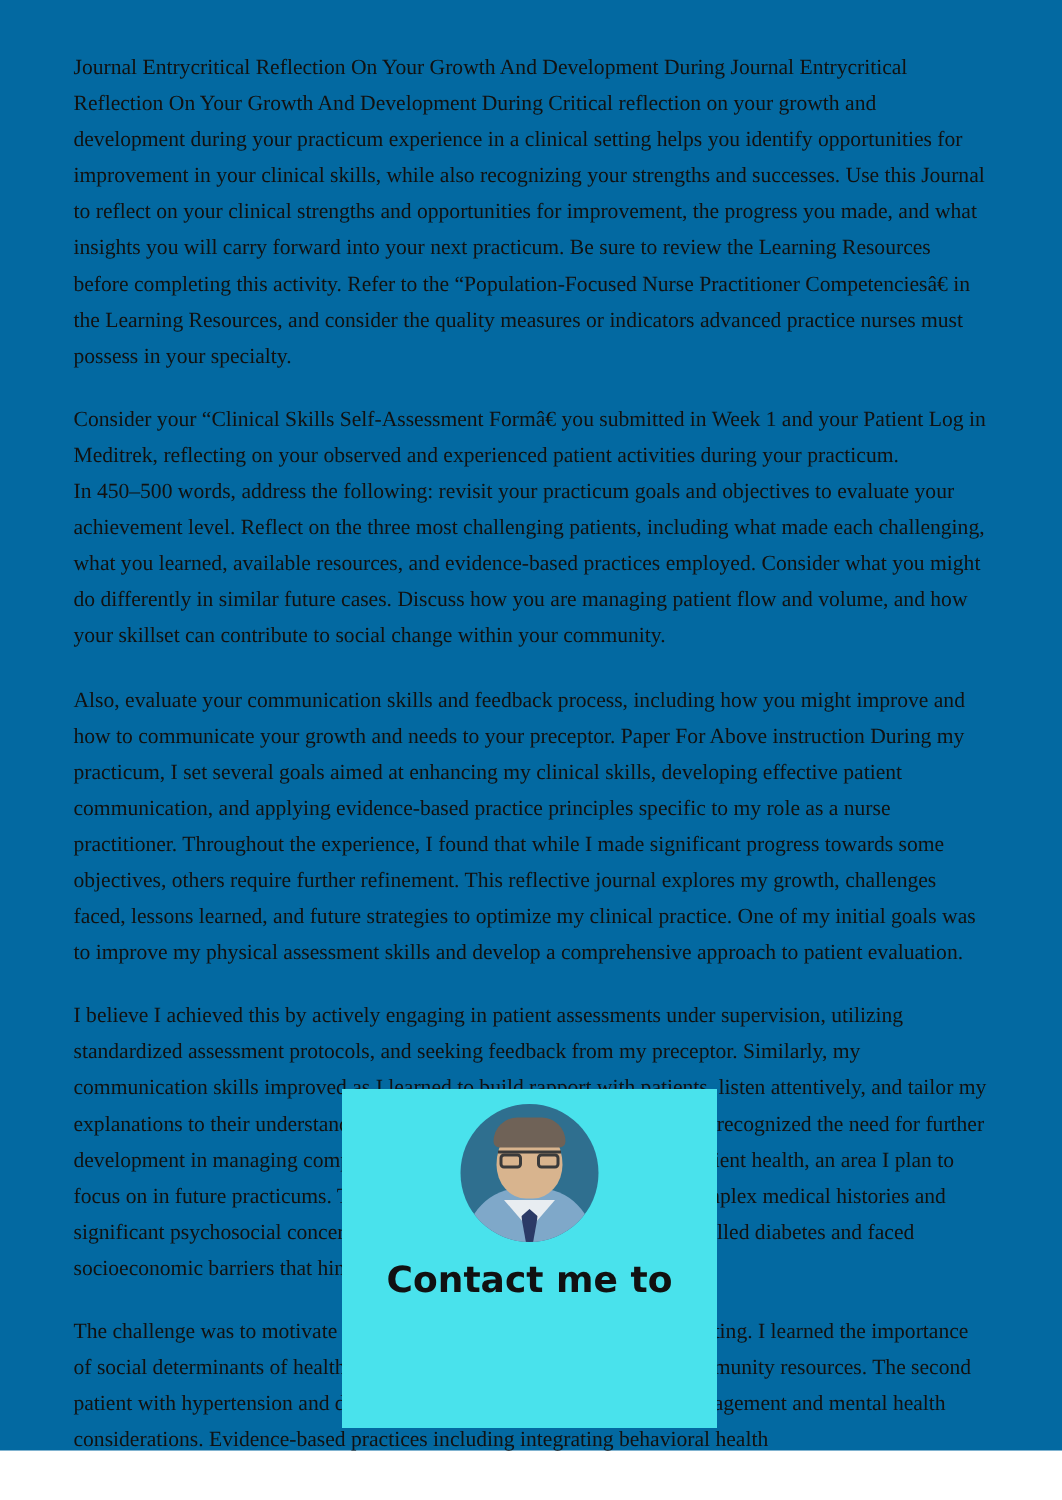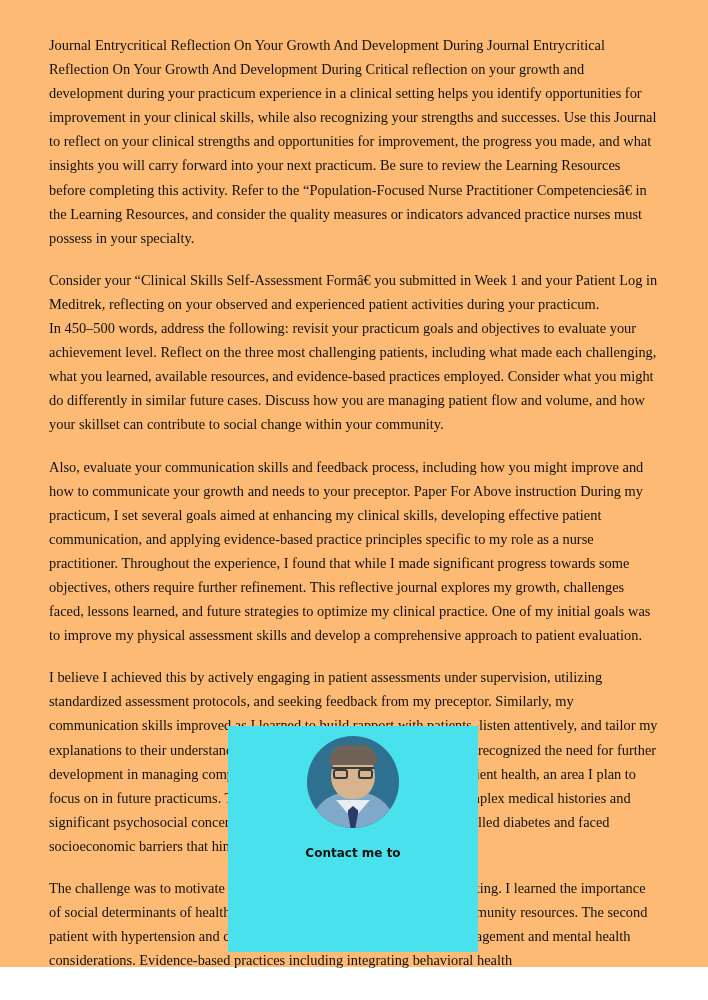--- a/index.html
+++ b/index.html
@@ -13,21 +13,21 @@
     font-family: "Liberation Serif", serif;
     position: relative;
     overflow: hidden;
   }
   .page {
     position: absolute;
     left: 0;
     top: 0;
     width: 708px;
     height: 967px;
-    background: #fdba74;
+    background: #0369a1;
   }
   .doc-body {
     position: absolute;
     left: 49px;
     top: 33px;
     width: 610px;
   }
   .para {
     font-size: 14.4px;
     line-height: 24.1px;
@@ -133,21 +133,21 @@
     bottom: 0;
     transform: translateX(-50%);
     width: 11px;
     height: 22px;
     background: #2b3a66;
     clip-path: polygon(50% 0, 100% 22%, 72% 100%, 28% 100%, 0 22%);
   }
   .contact-line {
     font-family: "DejaVu Sans", sans-serif;
     font-weight: bold;
-    font-size: 12px;
+    font-size: 24px;
     line-height: 27px;
     color: #111111;
     text-align: center;
     margin: 0;
   }
   .contact-line.first { margin-top: 12px; }
   .contact-email {
     font-family: "Liberation Serif", serif;
     font-weight: bold;
     font-size: 19px;

